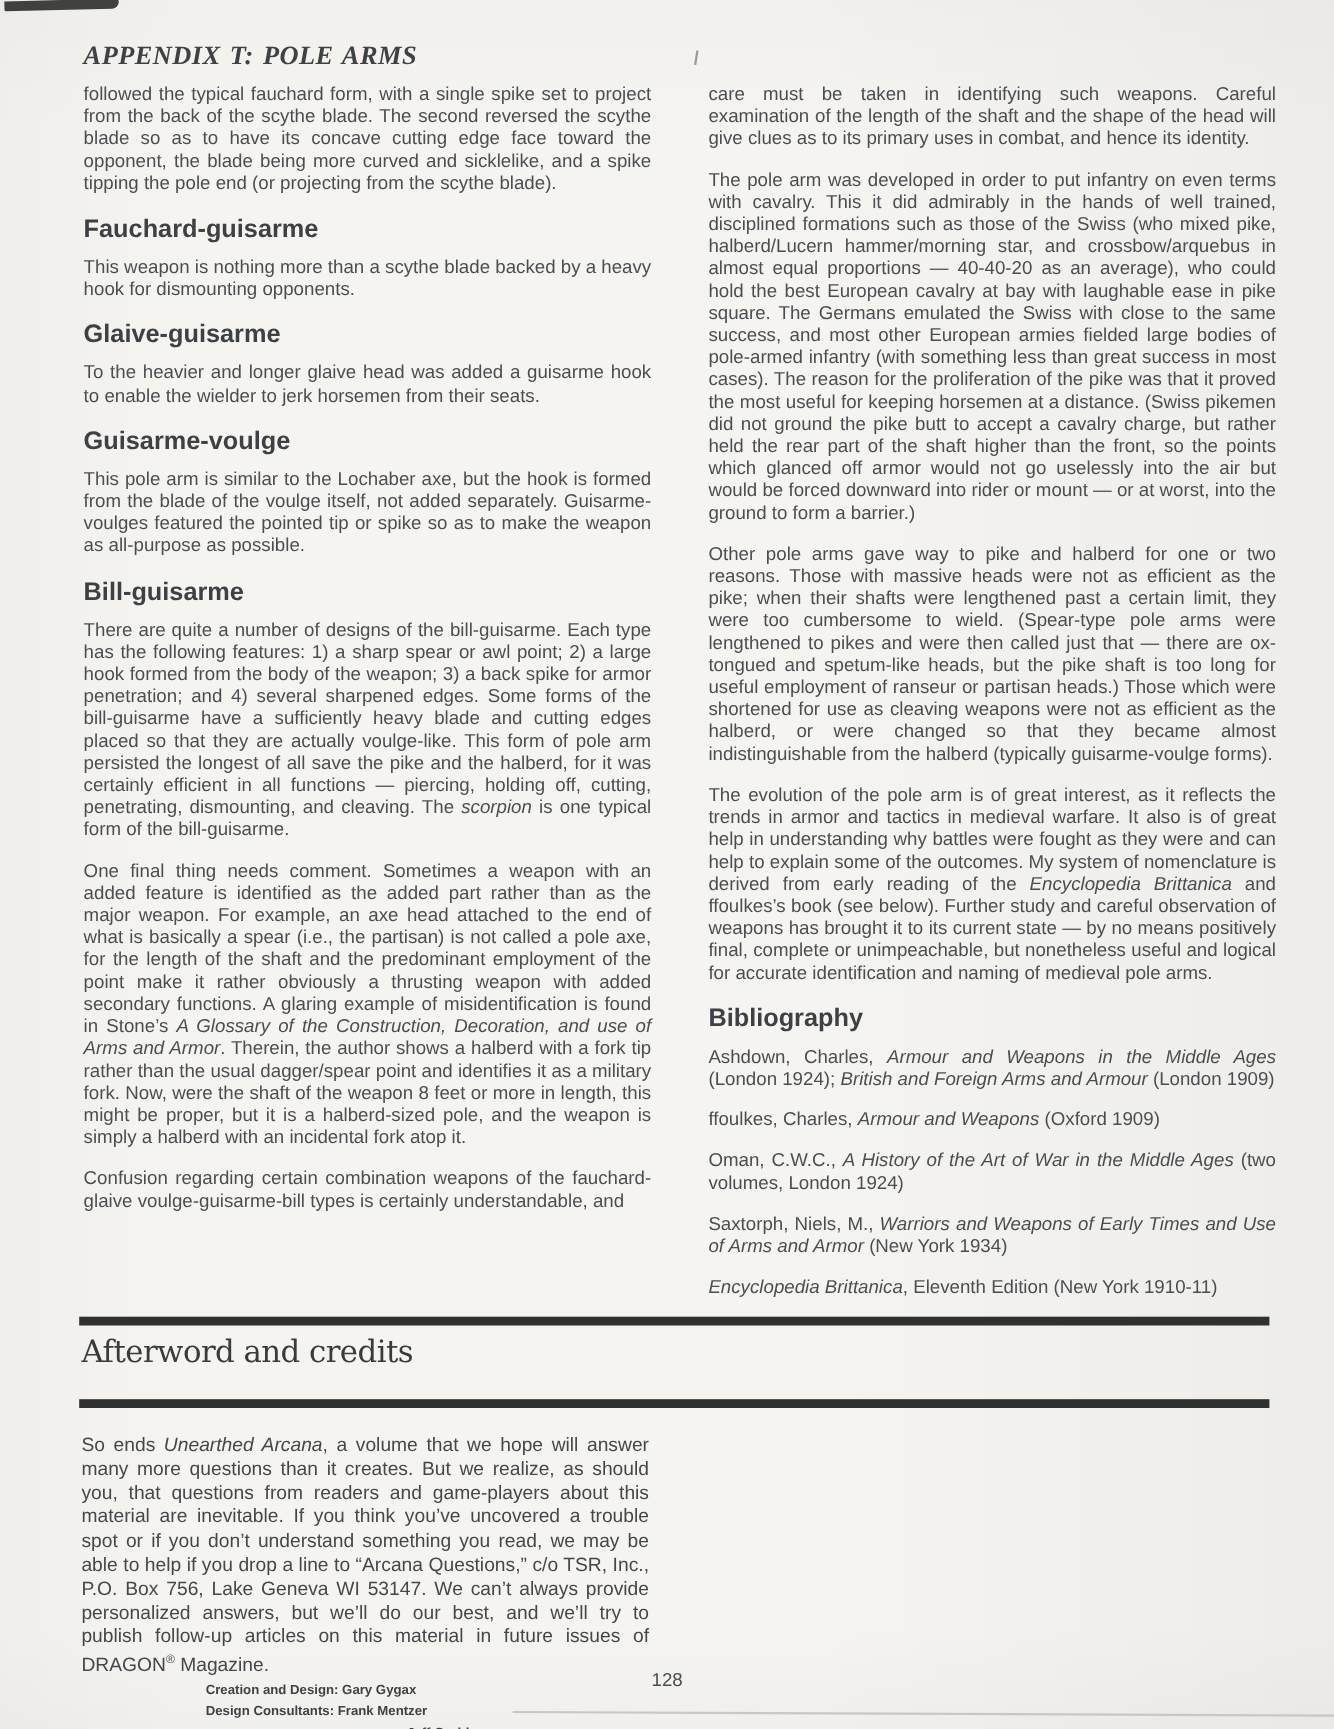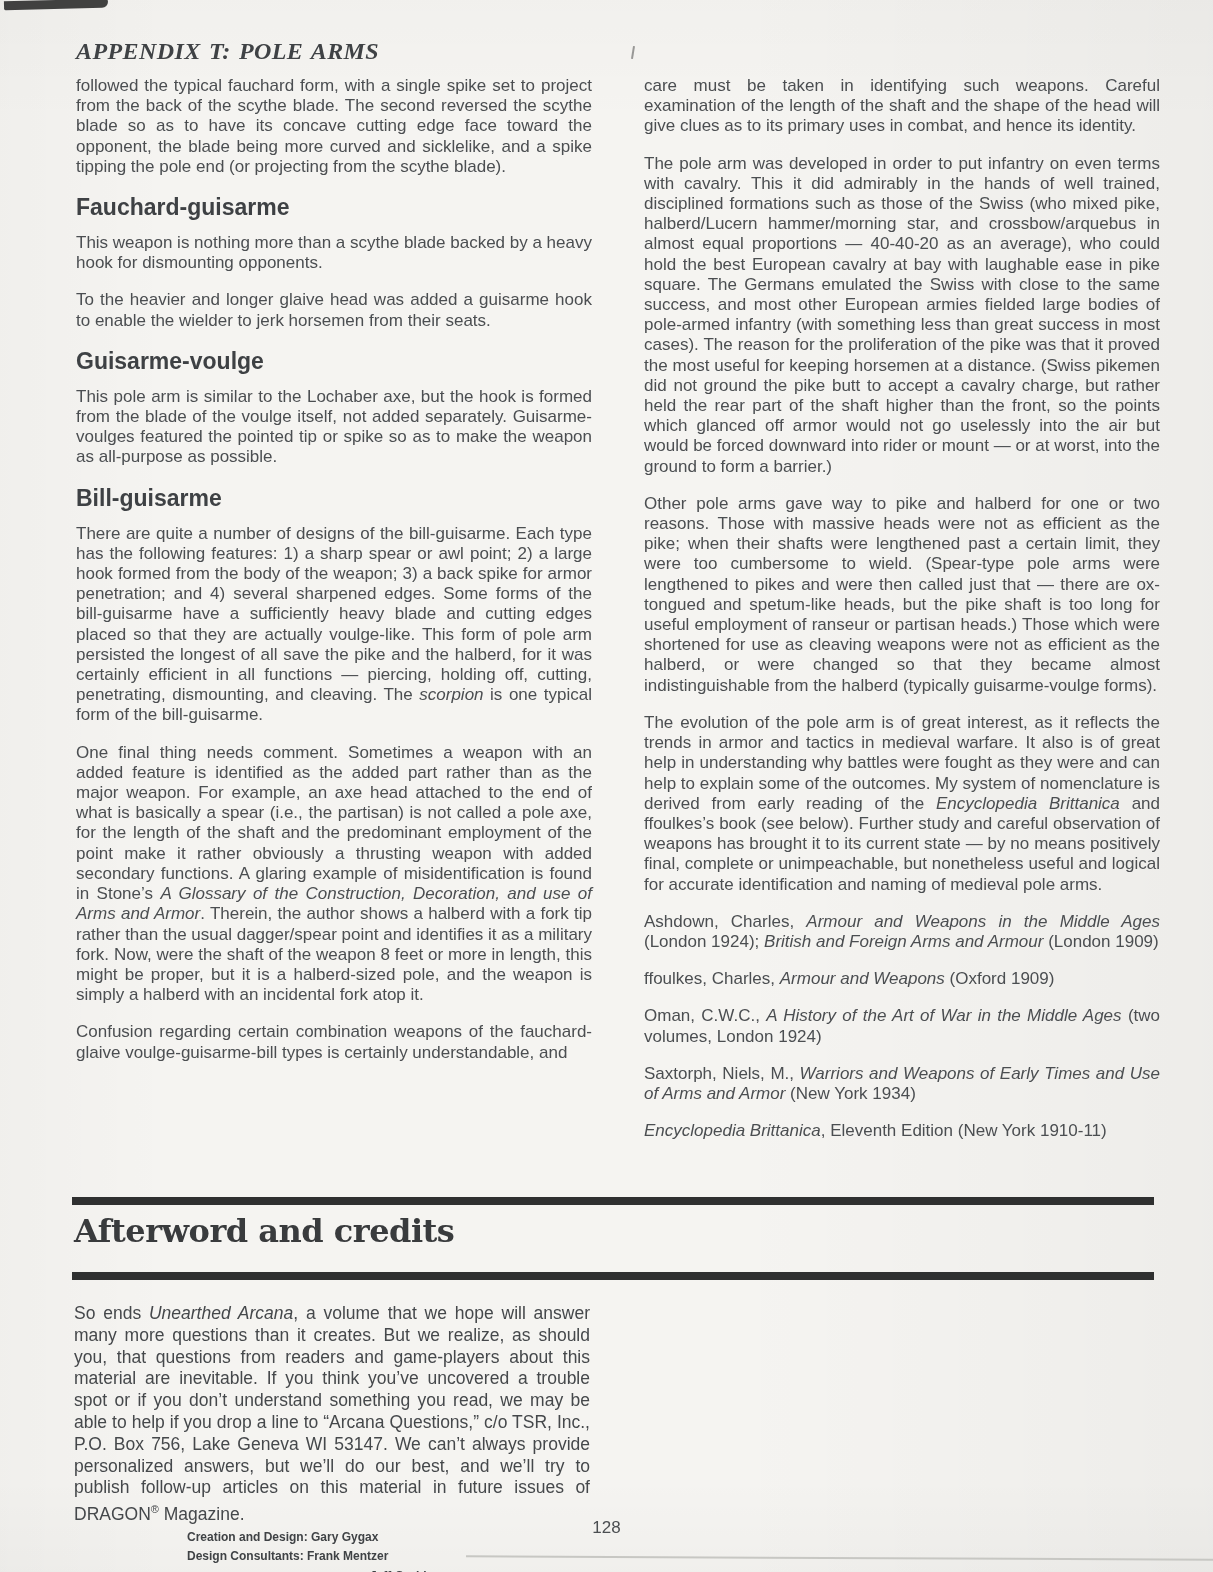--- a/index.html
+++ b/index.html
@@ -53,21 +53,21 @@
   }
   .rule {
     position:absolute; left:72px; width:1082px; height:8px;
     background:#2f3030;
   }
   .rule-top { top:1197px; }
   .rule-bottom { top:1272px; }
   .afterword-title {
     position:absolute; top:1212px; left:74px; margin:0;
     font-family:"DejaVu Serif", serif;
-    font-weight:bold; font-size:32px; color:#393b3d; letter-spacing:-0.5px;
+    font-weight:normal; font-size:28px; color:#393b3d; letter-spacing:-0.5px;
   }
   .afterword-row {
     position:absolute; top:1303px; left:74px; width:1086px;
     display:flex;
     flex-direction:column;
   }
   .afterword-p {
     margin:0; width:516px;
     font-size:17.5px; line-height:21.8px; text-align:justify;
     color:#45484b;
@@ -93,33 +93,35 @@
   <div class="smudge"></div>
   <div class="stray-tick"></div>
 
   <h1 class="page-header">APPENDIX T: POLE ARMS</h1>
 
   <div class="columns">
     <div class="col">
         <p class="body-p"><span>followed the typical fauchard form, with a single spike set to project from the back of the scythe blade. The second reversed the scythe blade so as to have its concave cutting edge face toward the opponent, the blade being more curved and sicklelike, and a spike tipping the pole end (or projecting from the scythe blade).</span></p>
         <h3 class="sec-h">Fauchard-guisarme</h3>
         <p class="body-p"><span>This weapon is nothing more than a scythe blade backed by a heavy hook for dismounting opponents.</span></p>
+        <h3 class="sec-h">Glaive-guisarme</h3>
         <p class="body-p"><span>To the heavier and longer glaive head was added a guisarme hook to enable the wielder to jerk horsemen from their seats.</span></p>
         <h3 class="sec-h">Guisarme-voulge</h3>
         <p class="body-p"><span>This pole arm is similar to the Lochaber axe, but the hook is formed from the blade of the voulge itself, not added separately. Guisarme-voulges featured the pointed tip or spike so as to make the weapon as all-purpose as possible.</span></p>
         <h3 class="sec-h">Bill-guisarme</h3>
         <p class="body-p"><span>There are quite a number of designs of the bill-guisarme. Each type has the following features: 1) a sharp spear or awl point; 2) a large hook formed from the body of the weapon; 3) a back spike for armor penetration; and 4) several sharpened edges. Some forms of the bill-guisarme have a sufficiently heavy blade and cutting edges placed so that they are actually voulge-like. This form of pole arm persisted the longest of all save the pike and the halberd, for it was certainly efficient in all functions — piercing, holding off, cutting, penetrating, dismounting, and cleaving. The </span><i>scorpion</i><span> is one typical form of the bill-guisarme.</span></p>
         <p class="body-p"><span>One final thing needs comment. Sometimes a weapon with an added feature is identified as the added part rather than as the major weapon. For example, an axe head attached to the end of what is basically a spear (i.e., the partisan) is not called a pole axe, for the length of the shaft and the predominant employment of the point make it rather obviously a thrusting weapon with added secondary functions. A glaring example of misidentification is found in Stone’s </span><i>A Glossary of the Construction, Decoration, and use of Arms and Armor</i><span>. Therein, the author shows a halberd with a fork tip rather than the usual dagger/spear point and identifies it as a military fork. Now, were the shaft of the weapon 8 feet or more in length, this might be proper, but it is a halberd-sized pole, and the weapon is simply a halberd with an incidental fork atop it.</span></p>
         <p class="body-p"><span>Confusion regarding certain combination weapons of the fauchard-glaive voulge-guisarme-bill types is certainly understandable, and</span></p>
       </div>
     <div class="col">
         <p class="body-p"><span>care must be taken in identifying such weapons. Careful examination of the length of the shaft and the shape of the head will give clues as to its primary uses in combat, and hence its identity.</span></p>
         <p class="body-p"><span>The pole arm was developed in order to put infantry on even terms with cavalry. This it did admirably in the hands of well trained, disciplined formations such as those of the Swiss (who mixed pike, halberd/Lucern hammer/morning star, and crossbow/arquebus in almost equal proportions — 40-40-20 as an average), who could hold the best European cavalry at bay with laughable ease in pike square. The Germans emulated the Swiss with close to the same success, and most other European armies fielded large bodies of pole-armed infantry (with something less than great success in most cases). The reason for the proliferation of the pike was that it proved the most useful for keeping horsemen at a distance. (Swiss pikemen did not ground the pike butt to accept a cavalry charge, but rather held the rear part of the shaft higher than the front, so the points which glanced off armor would not go uselessly into the air but would be forced downward into rider or mount — or at worst, into the ground to form a barrier.)</span></p>
         <p class="body-p"><span>Other pole arms gave way to pike and halberd for one or two reasons. Those with massive heads were not as efficient as the pike; when their shafts were lengthened past a certain limit, they were too cumbersome to wield. (Spear-type pole arms were lengthened to pikes and were then called just that — there are ox-tongued and spetum-like heads, but the pike shaft is too long for useful employment of ranseur or partisan heads.) Those which were shortened for use as cleaving weapons were not as efficient as the halberd, or were changed so that they became almost indistinguishable from the halberd (typically guisarme-voulge forms).</span></p>
         <p class="body-p"><span>The evolution of the pole arm is of great interest, as it reflects the trends in armor and tactics in medieval warfare. It also is of great help in understanding why battles were fought as they were and can help to explain some of the outcomes. My system of nomenclature is derived from early reading of the </span><i>Encyclopedia Brittanica</i><span> and ffoulkes’s book (see below). Further study and careful observation of weapons has brought it to its current state — by no means positively final, complete or unimpeachable, but nonetheless useful and logical for accurate identification and naming of medieval pole arms.</span></p>
+        <h3 class="sec-h">Bibliography</h3>
         <p class="body-p"><span>Ashdown, Charles, </span><i>Armour and Weapons in the Middle Ages</i><span> (London 1924); </span><i>British and Foreign Arms and Armour</i><span> (London 1909)</span></p>
         <p class="body-p"><span>ffoulkes, Charles, </span><i>Armour and Weapons</i><span> (Oxford 1909)</span></p>
         <p class="body-p"><span>Oman, C.W.C., </span><i>A History of the Art of War in the Middle Ages</i><span> (two volumes, London 1924)</span></p>
         <p class="body-p"><span>Saxtorph, Niels, M., </span><i>Warriors and Weapons of Early Times and Use of Arms and Armor</i><span> (New York 1934)</span></p>
         <p class="body-p"><i>Encyclopedia Brittanica</i><span>, Eleventh Edition (New York 1910-11)</span></p>
       </div>
   </div>
 
   <div class="rule rule-top"></div>
   <h2 class="afterword-title">Afterword and credits</h2>

